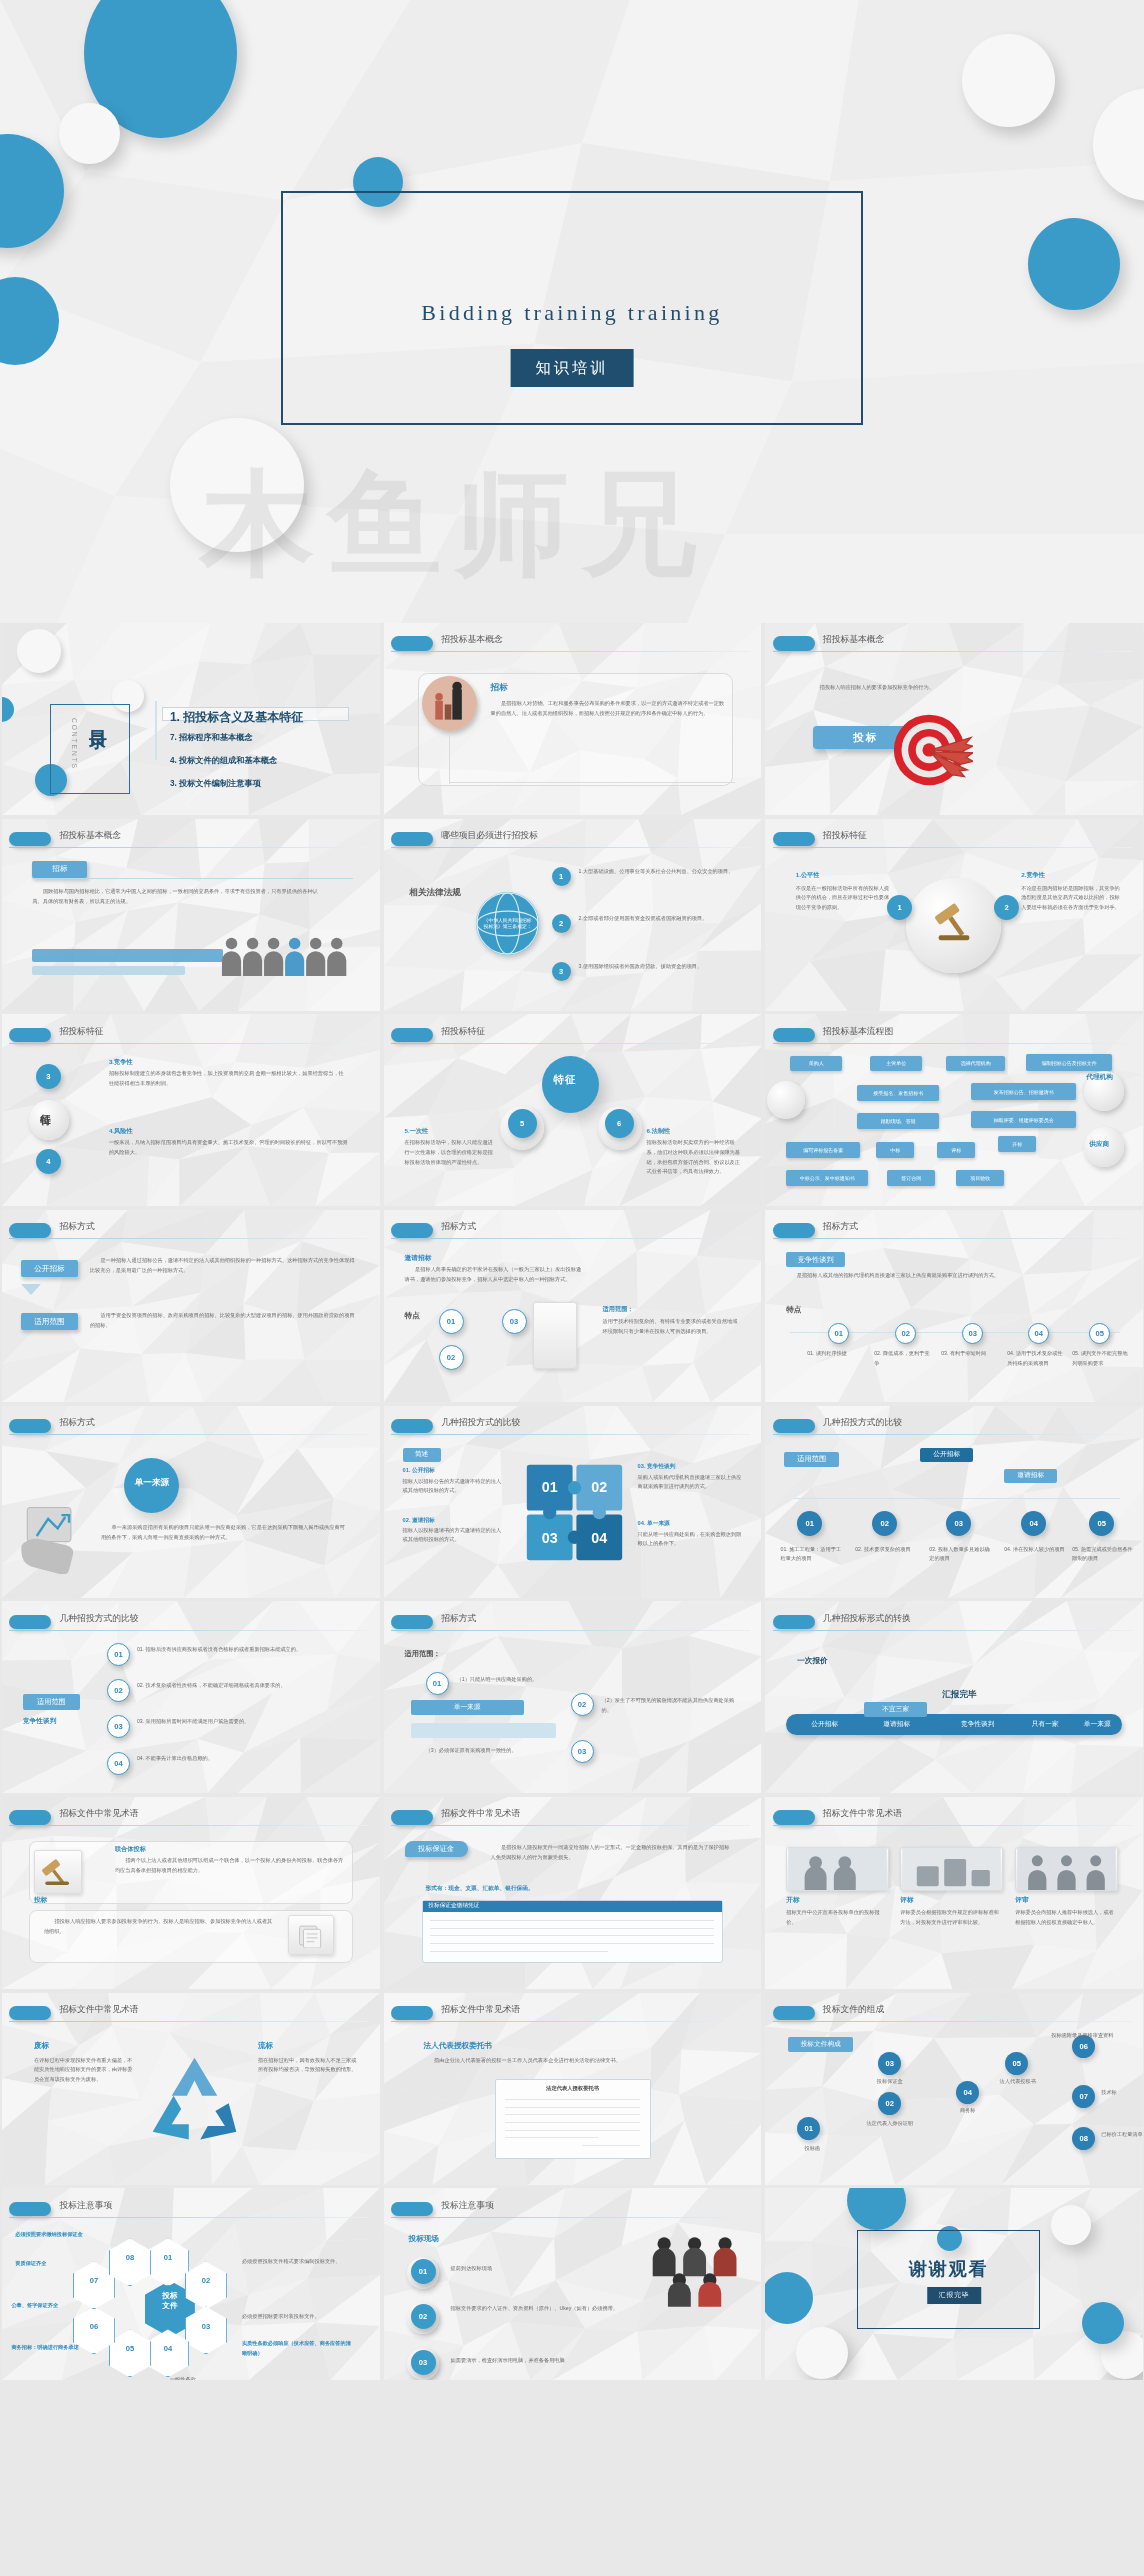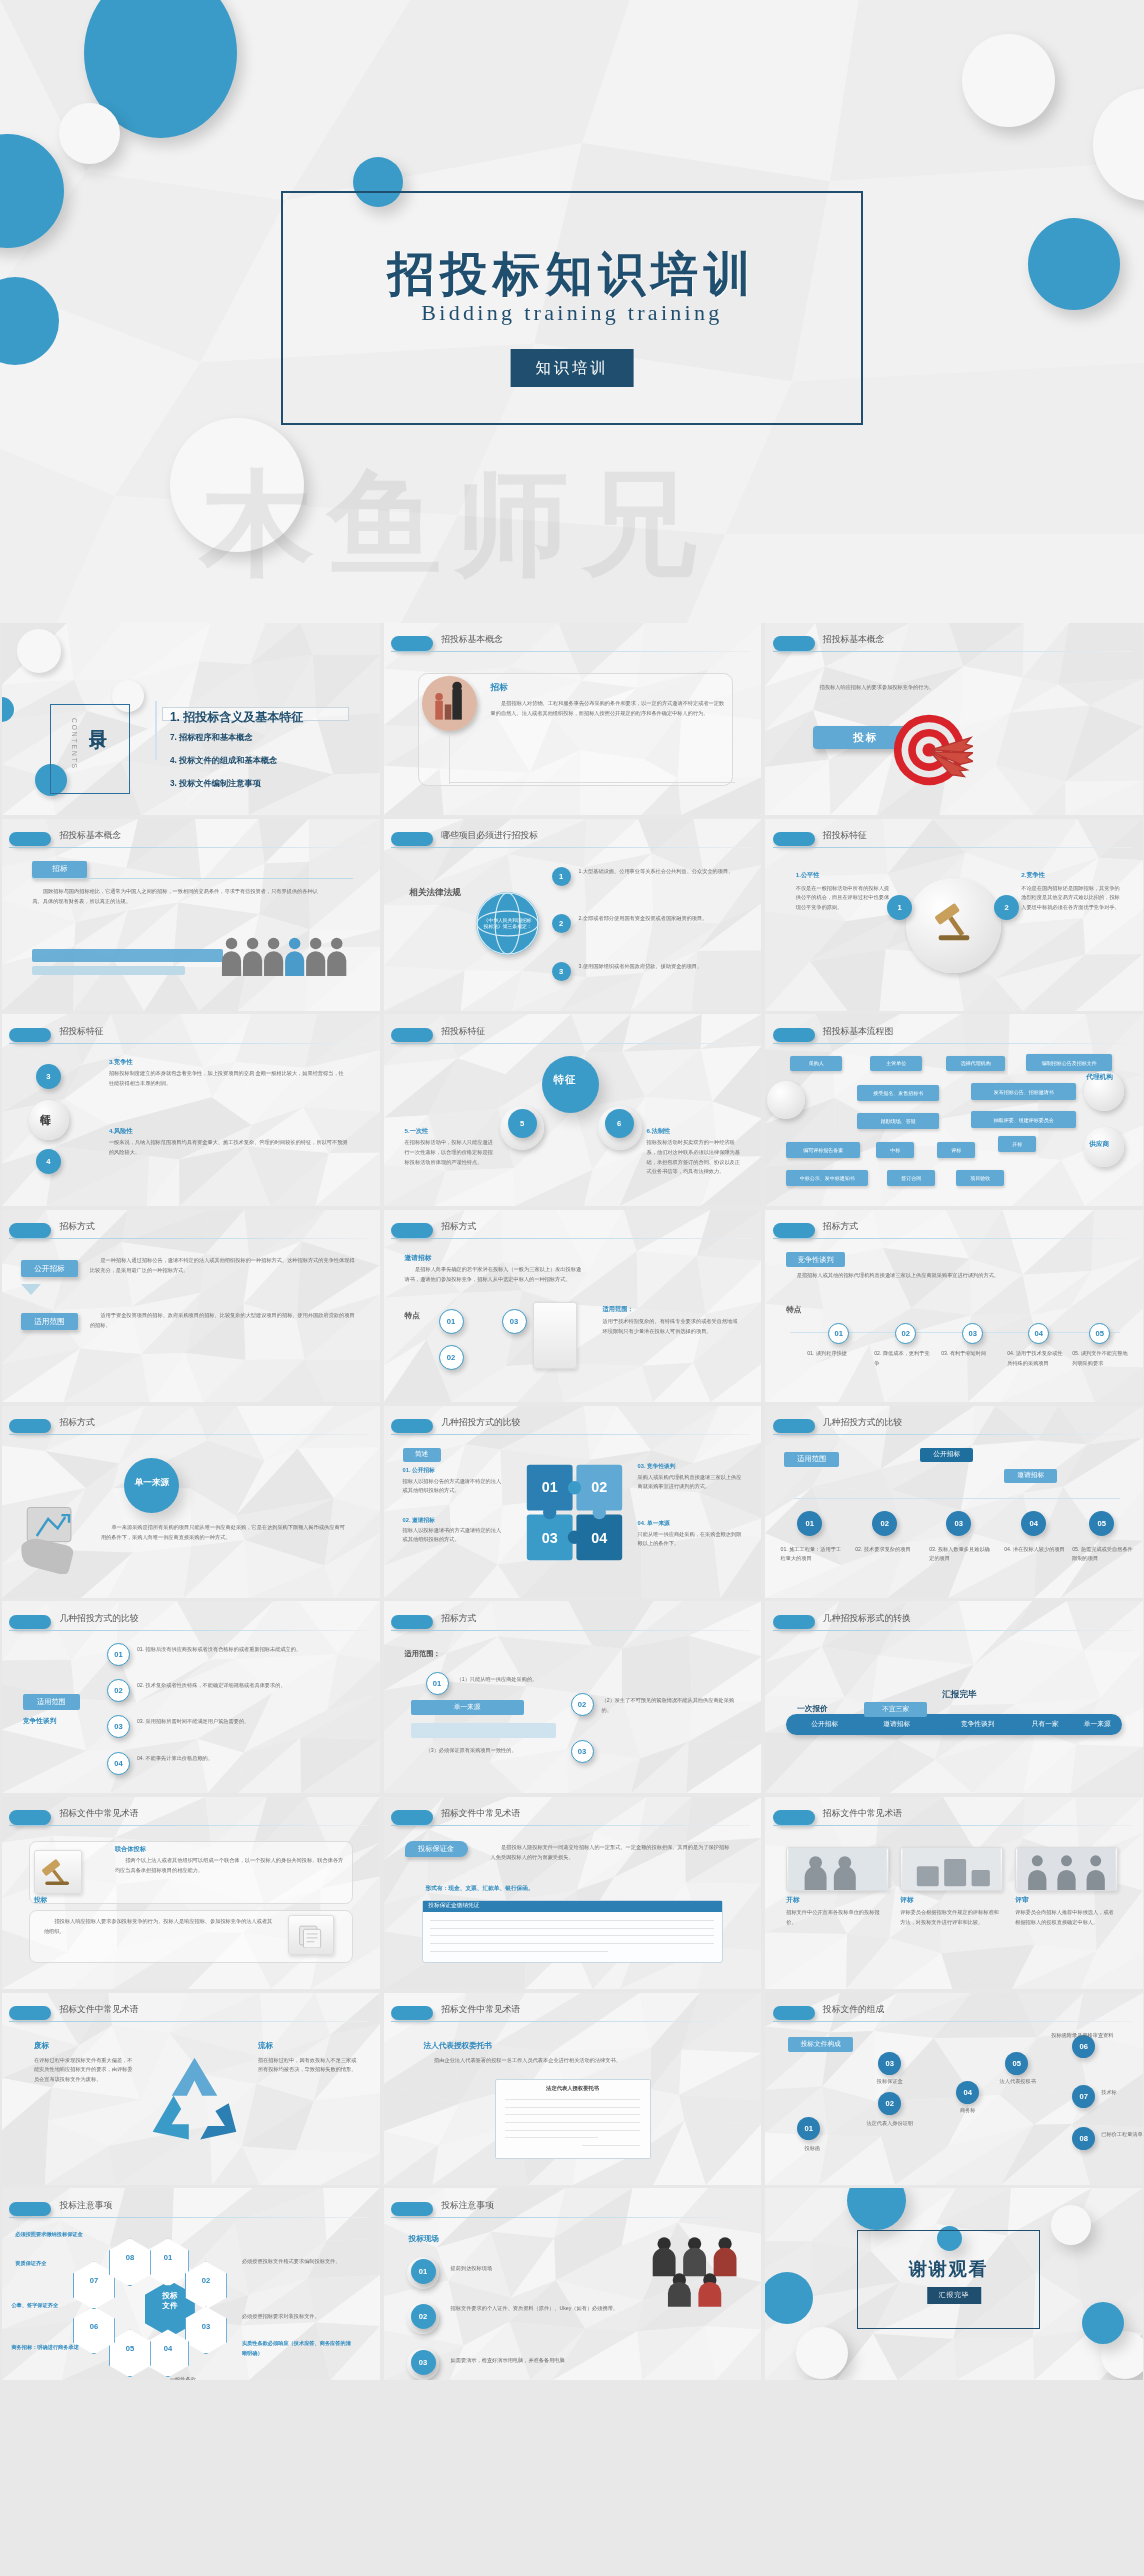--- a/index.html
+++ b/index.html
@@ -112,21 +112,20 @@
   <div class="circ cblue shadowed" style="left:353px;top:157px;width:50px;height:50px;"></div>
   <div class="circ cblue shadowed" style="left:-50px;top:134px;width:114px;height:114px;"></div>
   <div class="circ cblue" style="left:-29px;top:277px;width:88px;height:88px;"></div>
   <div class="circ cblue shadowed" style="left:1028px;top:218px;width:92px;height:92px;"></div>
   <div class="circ cwhite shadowed" style="left:962px;top:34px;width:93px;height:93px;"></div>
   <div class="circ cwhite shadowed" style="left:1093px;top:88px;width:113px;height:113px;"></div>
   <div class="circ cwhite shadowed" style="left:170px;top:418px;width:134px;height:134px;"></div>
   <div class="circ cwhite shadowed" style="left:59px;top:103px;width:61px;height:61px;"></div>
 
   <div class="frame">
-    <div class="title">招投标知识培训</div>
     <div class="subtitle">Bidding training training</div>
     <div class="badge">知识培训</div>
   </div>
 </div>
 
 <div id="grid">
 
   <div class="slide">
     <div class="poly">
         <svg viewBox="0 0 400 205" preserveAspectRatio="none">
@@ -1456,21 +1455,21 @@
           <polygon points="329.8401348879744,153.46011499056928 323.4584762231367,205 273.1921582075903,205" fill="#f4f4f4"></polygon>
           <polygon points="329.8401348879744,153.46011499056928 400,155.73567386831274 323.4584762231367,205" fill="#efefef"></polygon>
           <polygon points="400,155.73567386831274 400,205 323.4584762231367,205" fill="#eaeaea"></polygon>
         </svg>
       </div>
     <div class="sh">
       <div class="pill"></div>
       <div class="txt">几种招投标形式的转换</div>
       <div class="rule"></div>
     </div>
-    <div class="h navy" style="position:absolute;left:32px;top:55px;font-size:7.6px;margin-top:48px;">一次报价</div>
+    <div class="h navy" style="position:absolute;left:32px;top:55px;font-size:7.6px;">一次报价</div>
     <div class="h navy" style="position:absolute;left:177px;top:88px;font-size:8.6px;">汇报完毕</div>
     <div style="position:absolute;left:21px;top:113px;width:336px;height:21px;background:#2b7fb3;border-radius:10.5px;box-shadow:1.9px 2.9px 4.8px rgba(0,0,0,.18);"></div>
     <div style="position:absolute;left:27px;top:116px;width:65px;height:13.4px;color:#fff;font-size:6.7px;display:flex;align-items:center;justify-content:center;">公开招标</div>
     <div style="position:absolute;left:99px;top:116px;width:65px;height:13.4px;color:#fff;font-size:6.7px;display:flex;align-items:center;justify-content:center;">邀请招标</div>
     <div style="position:absolute;left:99px;top:101px;width:63px;height:14.3px;background:#5fa9d4;color:#fff;font-size:6.7px;display:flex;align-items:center;justify-content:center;border-radius:1.9px;">不宜三家</div>
     <div style="position:absolute;left:177px;top:116px;width:71px;height:13.4px;color:#fff;font-size:6.7px;display:flex;align-items:center;justify-content:center;">竞争性谈判</div>
     <div style="position:absolute;left:256px;top:116px;width:48px;height:13.4px;color:#fff;font-size:6.7px;display:flex;align-items:center;justify-content:center;">只有一家</div>
     <div style="position:absolute;left:307px;top:116px;width:50px;height:13.4px;color:#fff;font-size:6.7px;display:flex;align-items:center;justify-content:center;">单一来源</div>
   </div>
 

